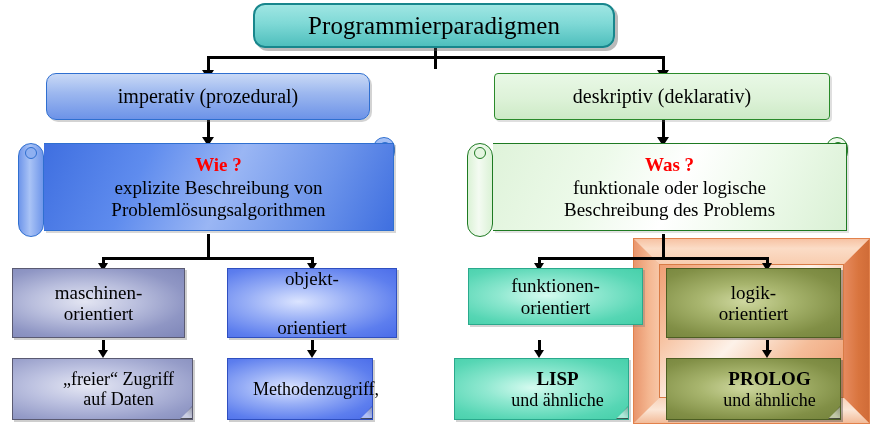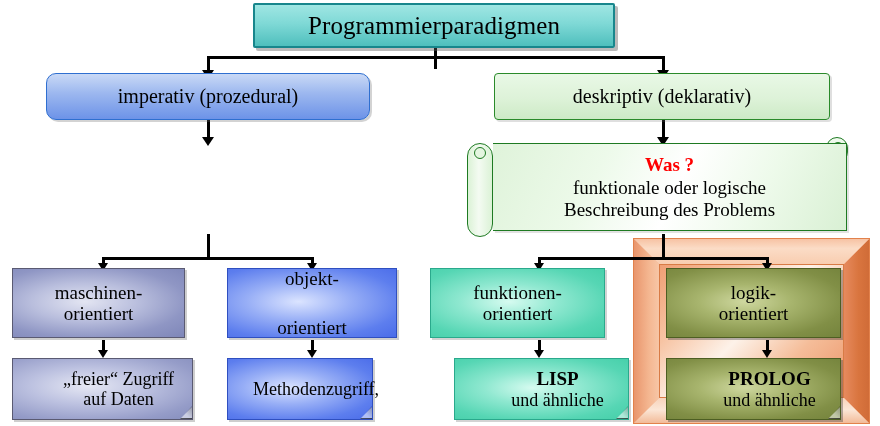--- a/index.html
+++ b/index.html
@@ -7,21 +7,21 @@
        font-family:"Liberation Serif","DejaVu Serif",serif;}
   #stage{position:relative;width:880px;height:426px;background:#fff;}
 
   
   .box{position:absolute;box-sizing:border-box;display:flex;
        flex-direction:column;align-items:center;justify-content:center;
        text-align:center;line-height:1.12;color:#000;}
 
   
   .title-box{
-    border:2px solid #18868c;border-radius:2px;
+    border:2px solid #18868c;border-radius:12px;
     background:linear-gradient(180deg,#9fe6e3 0%,#7fd9d6 45%,#4fbfbd 100%);
     box-shadow:3px 3px 0 rgba(90,90,90,.42);
     font-size:25px;letter-spacing:.1px;
   }
 
   
   .r2-blue{
     border:1.6px solid #2f6fd0;border-radius:10px;
     background:linear-gradient(180deg,#c9d9f6 0%,#9db8ef 42%,#6d93e8 100%);
     box-shadow:2px 2px 0 rgba(110,110,110,.30);
@@ -195,20 +195,33 @@
   </div>
 
   <div class="box r2-blue" style="left:46px;top:73px;width:324px;height:47px;">
     <span>imperativ (prozedural)</span>
   </div>
 
   <div class="box r2-green" style="left:494px;top:73px;width:336px;height:47px;">
     <span>deskriptiv (deklarativ)</span>
   </div>
 
+  <div class="scroll blue" style="left:18px;top:137px;width:376px;height:100px;">
+    <div class="curl l">
+      <div class="hook" style="left:6px;top:3px;"></div>
+    </div>
+    <div class="curl r" style="width:22px;">
+      <div class="hook" style="left:5px;top:4px;"></div>
+    </div>
+    <div class="body">
+      <div class="q">Wie ?</div>
+      <div class="ln">explizite Beschreibung von</div>
+      <div class="ln">Problemlösungsalgorithmen</div>
+    </div>
+  </div>
 
   <div class="scroll green" style="left:467px;top:137px;width:380px;height:100px;">
     <div class="curl l">
       <div class="hook" style="left:6px;top:3px;"></div>
     </div>
     <div class="curl r" style="width:22px;">
       <div class="hook" style="left:5px;top:4px;"></div>
     </div>
     <div class="body">
       <div class="q">Was ?</div>
@@ -220,21 +233,21 @@
   <div class="box lv4 g-machine" style="left:12px;top:268px;width:173px;height:70px;">
     <span>maschinen-</span>
     <span>orientiert</span>
   </div>
 
   <div class="box lv4 g-object" style="left:227px;top:268px;width:170px;height:70px;">
     <span>objekt-</span>
     <span>orientiert</span>
   </div>
 
-  <div class="box lv4 g-funk" style="left:430px;top:268px;width:175px;height:70px;">
+  <div class="box lv4 g-funk" style="left:468px;top:268px;width:175px;height:57px;">
     <span>funktionen-</span>
     <span>orientiert</span>
   </div>
 
   <div class="box lv4 g-logik" style="left:666px;top:268px;width:175px;height:70px;">
     <span>logik-</span>
     <span>orientiert</span>
   </div>
 
   <div class="box lv5 g-machine-s" style="left:12px;top:358px;width:181px;height:62px;">

